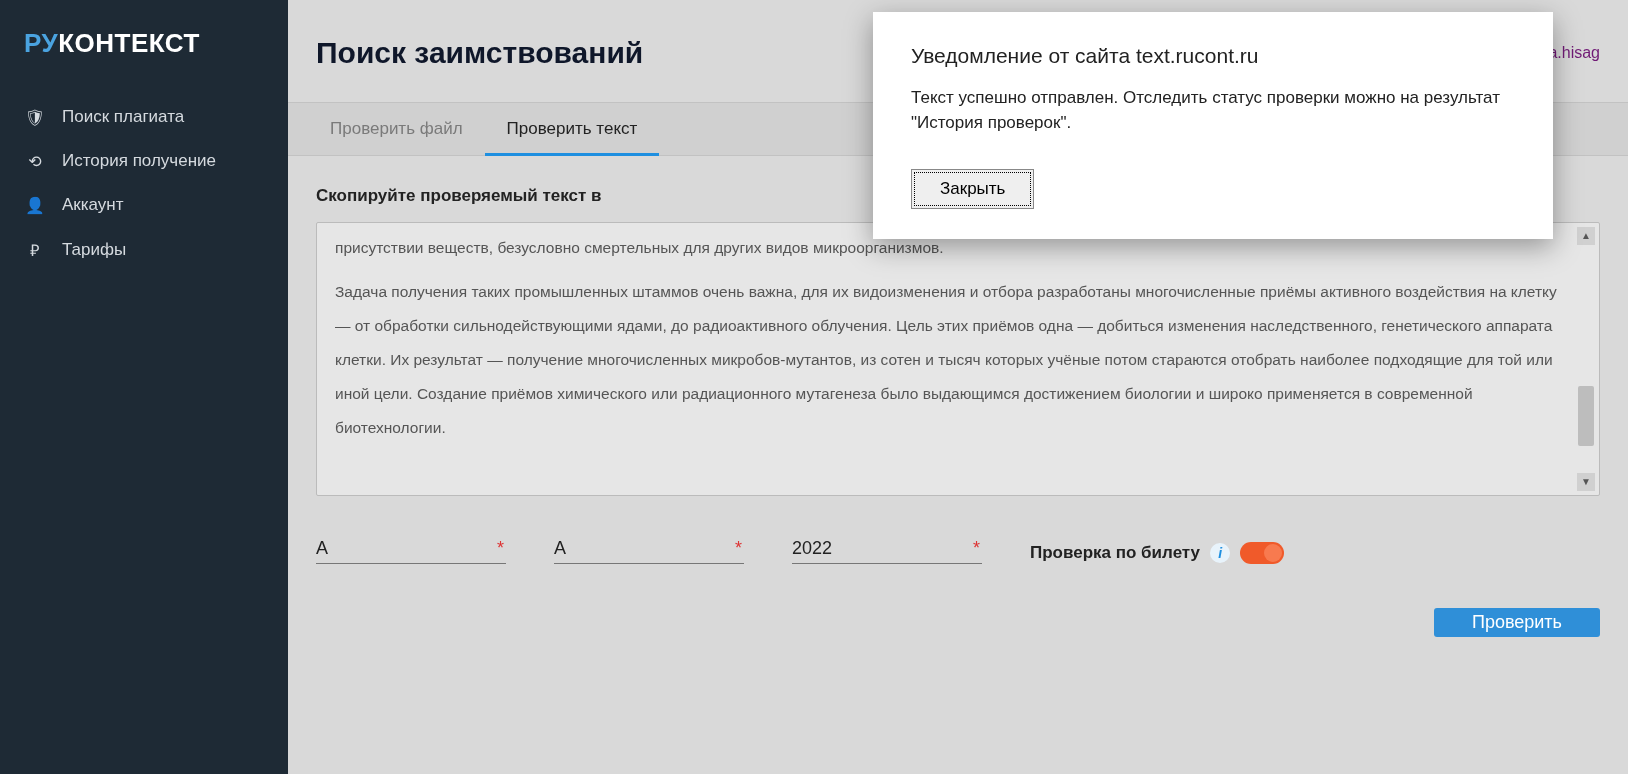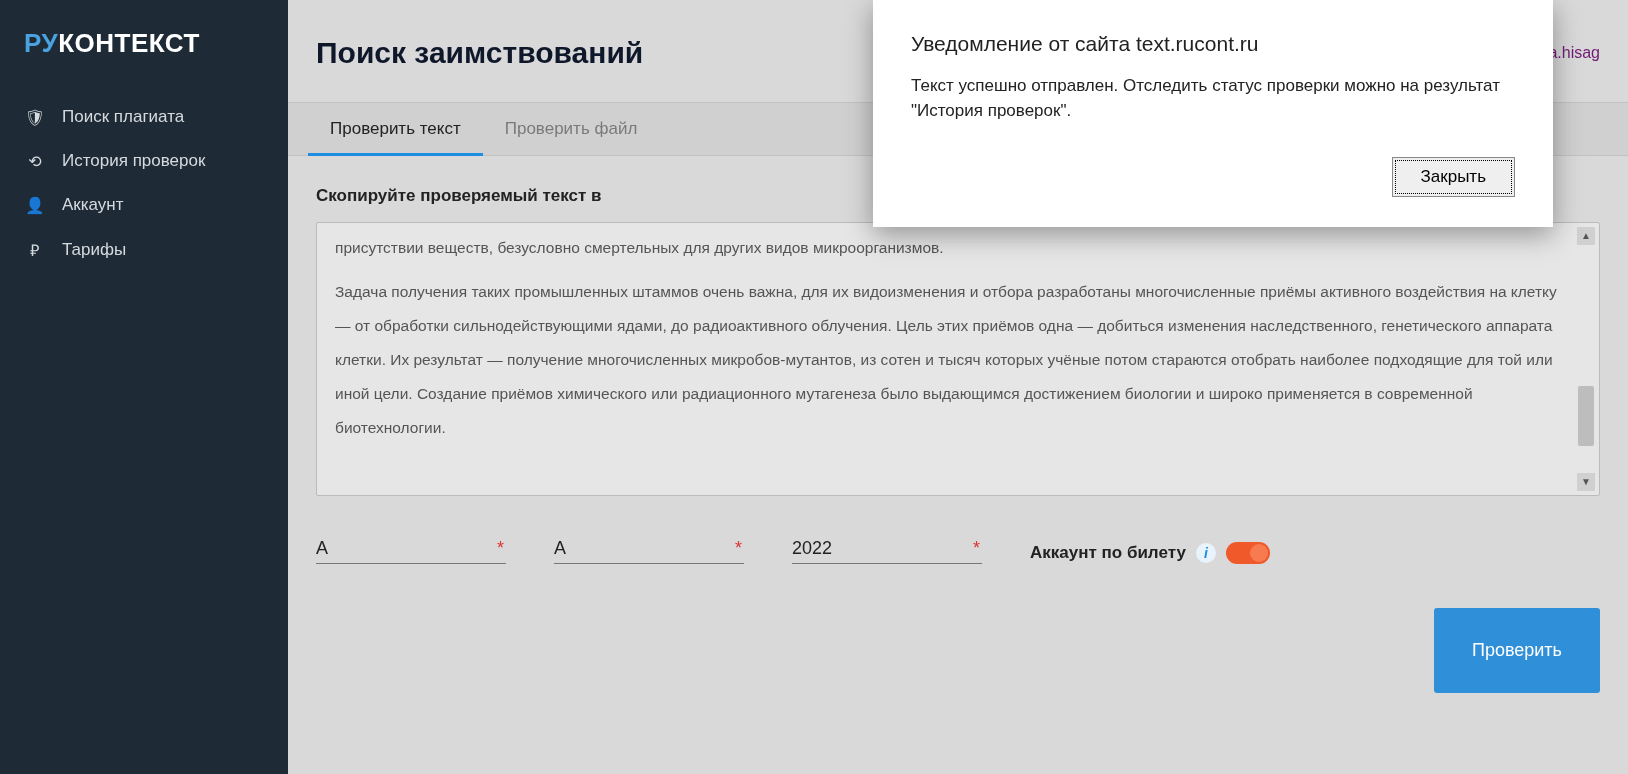--- a/index.html
+++ b/index.html
@@ -30,42 +30,42 @@
 .scroll-thumb{position:absolute;left:1px;right:1px;top:62%;height:26%;background:#bdbdbd;border-radius:2px}
 .form-row{display:flex;align-items:flex-end;gap:48px;margin-top:38px}
 .field{position:relative;width:190px}
 .field input{width:100%;border:none;border-bottom:1px solid #777;background:transparent;font-size:18px;padding:4px 0;color:#222}
 .field .star{position:absolute;right:2px;top:4px;color:#d33;font-size:18px}
 .ticket{display:flex;align-items:center;gap:10px;font-size:17px;font-weight:700;color:#222}
 .info-badge{width:20px;height:20px;border-radius:50%;background:#e8f3fb;color:#1e8fe0;font-weight:700;font-style:italic;display:flex;align-items:center;justify-content:center;font-size:14px}
 .toggle{width:44px;height:22px;border-radius:12px;background:#f05a2a;position:relative}
 .toggle .knob{position:absolute;right:2px;top:2px;width:18px;height:18px;border-radius:50%;background:#f87a4f}
 .submit-row{display:flex;justify-content:flex-end;margin-top:44px}
-.submit-btn{background:#2f8fd8;color:#fff;border:none;padding:32px 38px;font-size:18px;border-radius:3px;cursor:pointer}
-.modal{position:absolute;left:585px;top:0;width:680px;background:#fff;box-shadow:0 8px 26px rgba(0,0,0,.35);padding:32px 38px 30px 38px;z-index:20}
+.submit-btn{background:#2f8fd8;color:#fff;border:none;padding:4px 38px;font-size:18px;border-radius:3px;cursor:pointer}
+.modal{position:absolute;left:585px;top:12px;width:680px;background:#fff;box-shadow:0 8px 26px rgba(0,0,0,.35);padding:32px 38px 30px 38px;z-index:20}
 .modal-title{font-size:21px;color:#222;margin-bottom:18px}
 .modal-body{font-size:17px;color:#222;line-height:1.45}
-.modal-actions{display:flex;justify-content:flex-end;margin-top:34px}
+.modal-actions{display:flex;justify-content:flex-start;margin-top:34px}
 .modal-btn{background:#efefef;border:1px solid #888;outline:1px dotted #000;outline-offset:-4px;padding:9px 28px;font-size:17px;cursor:pointer}
 </style>
 </head>
 <body>
 
 <div class="app">
   <aside class="sidebar">
     <div class="logo">
       <span class="ru">РУ</span><span>КОНТЕКСТ</span>
     </div>
     <div class="nav-item">
       <span class="icon">🛡</span>
       <span>Поиск плагиата</span>
     </div>
     <div class="nav-item">
       <span class="icon">⟲</span>
-      <span>История проверок</span>
+      <span>История получение</span>
     </div>
     <div class="nav-item">
       <span class="icon">👤</span>
       <span>Аккаунт</span>
     </div>
     <div class="nav-item">
       <span class="icon">₽</span>
       <span>Тарифы</span>
     </div>
   </aside>
@@ -73,22 +73,22 @@
   <main class="main">
     <div class="topbar">
       <h1 class="page-title">Поиск заимствований</h1>
       <div class="welcome">
         <span>Добро пожаловать, </span><a href="#">renata.hisag</a>
       </div>
     </div>
 
     <div class="tabs-wrap">
       <div class="tabs">
+        <div class="tab">Проверить файл</div>
         <div class="tab active">Проверить текст</div>
-        <div class="tab">Проверить файл</div>
       </div>
     </div>
 
     <div class="content">
       <div class="instruction">Скопируйте проверяемый текст в</div>
 
       <div class="textarea-like">
         <div>присутствии веществ, безусловно смертельных для других видов микроорганизмов.</div>
         <div style="margin-top:10px">Задача получения таких промышленных штаммов очень важна, для их видоизменения и отбора разработаны многочисленные приёмы активного воздействия на клетку — от обработки сильнодействующими ядами, до радиоактивного облучения. Цель этих приёмов одна — добиться изменения наследственного, генетического аппарата клетки. Их результат — получение многочисленных микробов-мутантов, из сотен и тысяч которых учёные потом стараются отобрать наиболее подходящие для той или иной цели. Создание приёмов химического или радиационного мутагенеза было выдающимся достижением биологии и широко применяется в современной биотехнологии.</div>
         <div class="scrollbar">
@@ -107,21 +107,21 @@
         </div>
         <div class="field">
           <input type="text" value="А" style="">
           <span class="star">*</span>
         </div>
         <div class="field">
           <input type="text" value="2022" style="">
           <span class="star">*</span>
         </div>
         <div class="ticket">
-          <span>Аккаунт по билету</span>
+          <span>Проверка по билету</span>
           <span class="info-badge">i</span>
           <div class="toggle">
             <div class="knob"></div>
           </div>
         </div>
       </div>
 
       <div class="submit-row">
         <button class="submit-btn">Проверить</button>
       </div>

